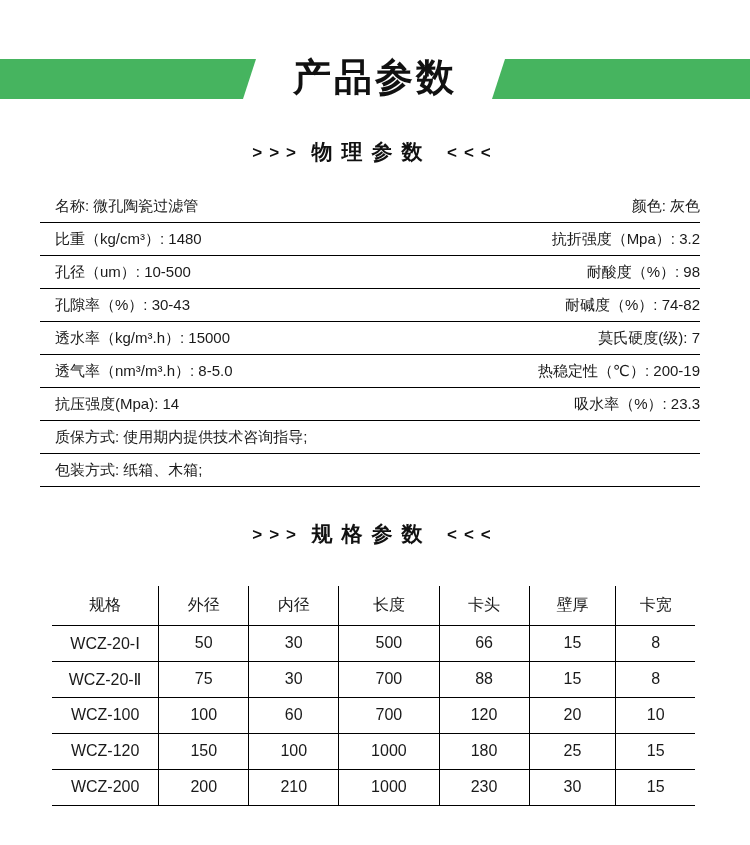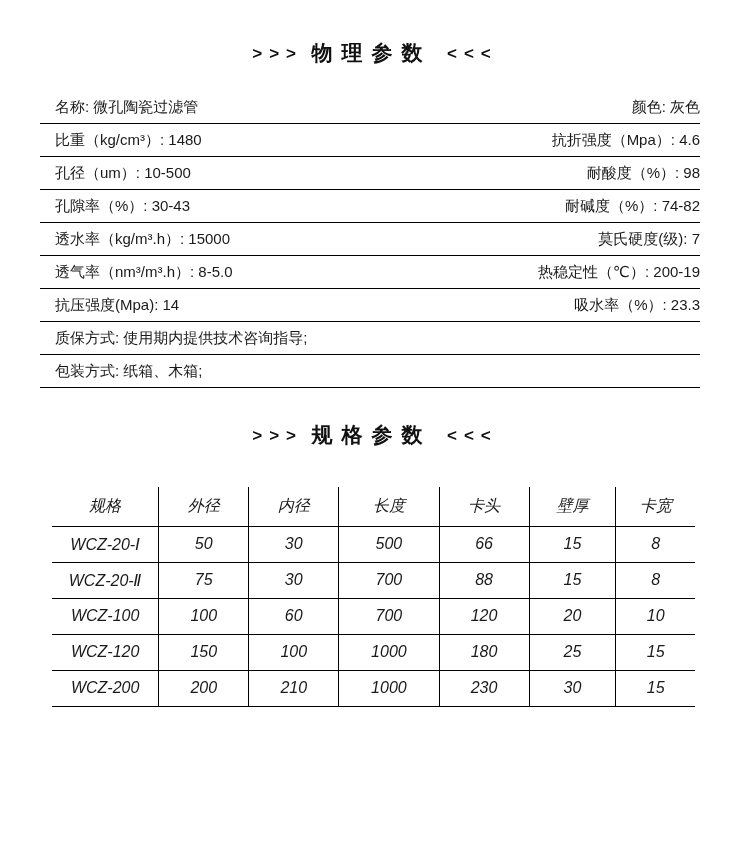--- a/index.html
+++ b/index.html
@@ -60,48 +60,53 @@
 
   
   .stable {
     width: 643px; margin: 40px 0 0 52px;
     border-collapse: collapse; table-layout: fixed;
     font-size: 16px; color: #1a1a1a;
   }
   .stable th, .stable td {
     font-weight: 400; text-align: center;
     border-bottom: 1px solid #000;
-    padding: 0; white-space: nowrap; font-style: italic;
+    padding: 0; white-space: nowrap;
   }
   .stable th { height: 39px; }
   .stable td { height: 36px; }
   .stable th:not(:last-child), .stable td:not(:last-child) {
     border-right: 1px solid #000;
   }
 </style>
 </head>
 <body>
 
 <div class="page">
 
+  <div class="banner">
+    <div class="accent accent-left"></div>
+    <div class="accent accent-right"></div>
+    <h1 class="page-title">产品参数</h1>
+  </div>
 
   <div class="section-heading heading-physical">
     <span class="arrows left">&gt;&gt;&gt;</span>
     <span class="label">物理参数</span>
     <span class="arrows right">&lt;&lt;&lt;</span>
   </div>
 
   <div class="ptable">
     <div class="prow">
       <div class="pcell left">名称: 微孔陶瓷过滤管</div>
       <div class="pcell right">颜色: 灰色</div>
     </div>
     <div class="prow">
       <div class="pcell left">比重（kg/cm³）: 1480</div>
-      <div class="pcell right">抗折强度（Mpa）: 4.6</div>
+      <div class="pcell right">抗折强度（Mpa）: 3.2</div>
     </div>
     <div class="prow">
       <div class="pcell left">孔径（um）: 10-500</div>
       <div class="pcell right">耐酸度（%）: 98</div>
     </div>
     <div class="prow">
       <div class="pcell left">孔隙率（%）: 30-43</div>
       <div class="pcell right">耐碱度（%）: 74-82</div>
     </div>
     <div class="prow">

